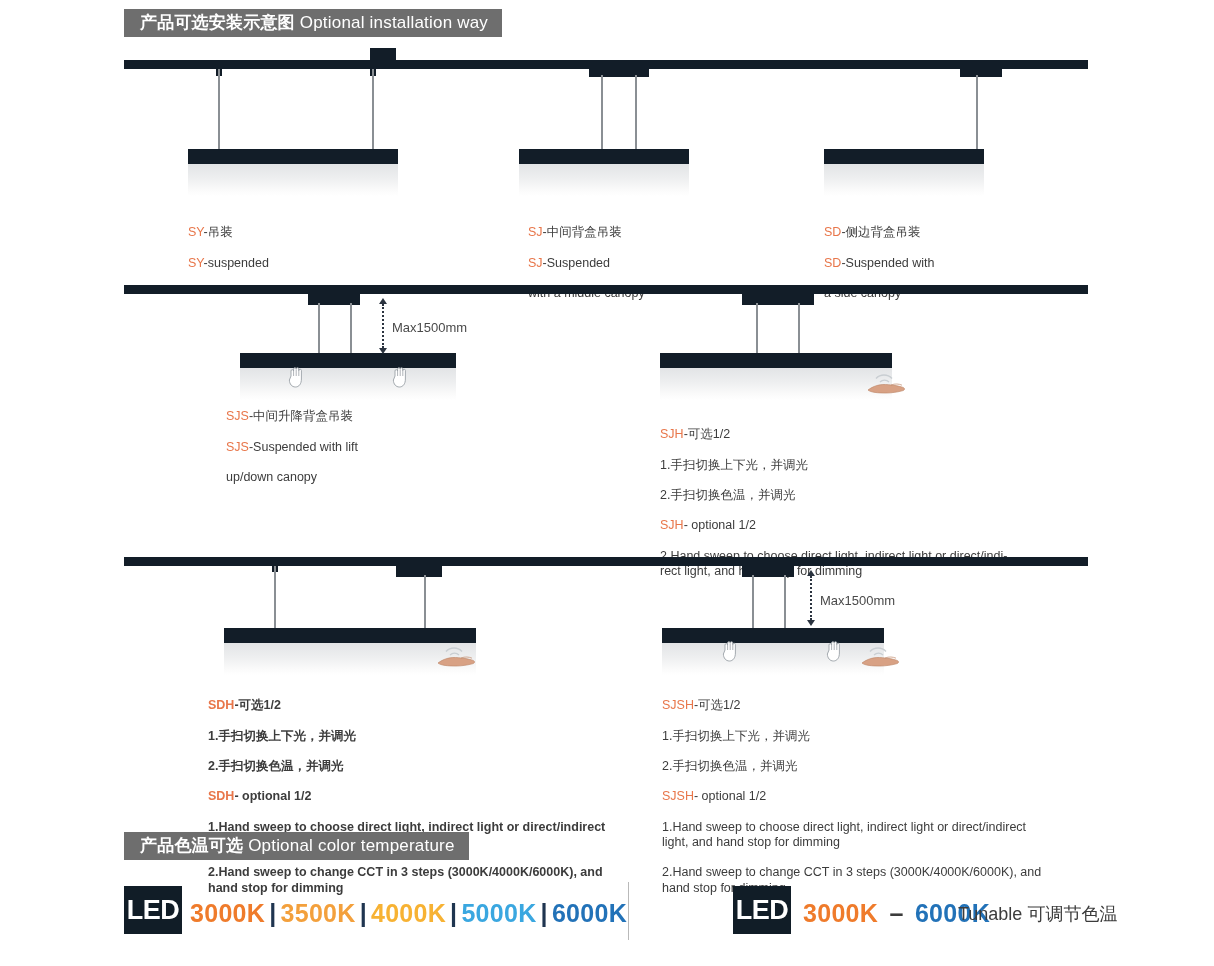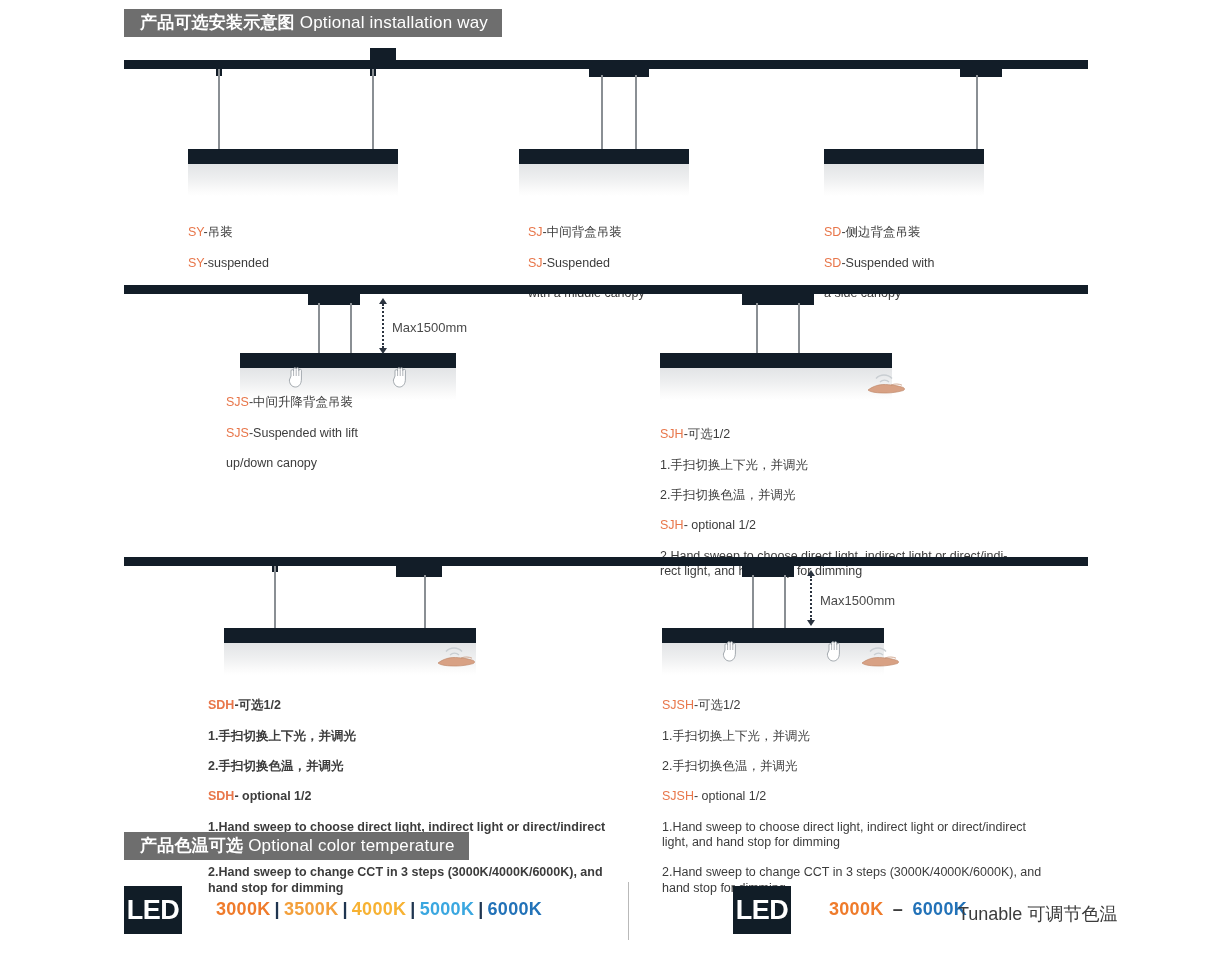--- a/index.html
+++ b/index.html
@@ -97,25 +97,24 @@
     color: #ffffff;
     font-size: 27px;
     font-weight: bold;
     letter-spacing: -.5px;
     display: flex;
     align-items: center;
     justify-content: center;
   }
   .cct-list {
     position: absolute;
-    font-size: 18px;
+    font-size: 25px;
     font-weight: bold;
     white-space: nowrap;
     letter-spacing: .3px;
-    margin-left: 26px;
   }
   .cct-sep { color: #1f3550; font-weight: bold; margin: 0 4px; }
   .tunable-label {
     position: absolute;
     font-size: 18px;
     color: #3c3c3c;
     white-space: nowrap;
   }
   .divider-vert {
     position: absolute;
@@ -199,21 +198,21 @@
 <div class="fixture" style="left:660px; top:353px; width:232px;"></div>
 <div class="light-cone" style="left:660px; top:368px; width:232px; height:32px; clip-path: polygon(0 0, 100% 0, 115% 100%, -15% 100%);"></div>
 
 <svg style="position:absolute; left:862px; top:372px;" width="48" height="26" viewBox="0 0 48 26">
   <path d="M6 18 C14 12 22 12 29 13 C33 13.4 37 14 41 15.4 C43 16 43 18 41 18.6 C36 20 30 21 24 21 C16 21 9 20.5 6 18 Z" fill="#d8a184" stroke="#c08a6c" stroke-width="0.7"></path>
   <path d="M29 13 C33 11.5 37 11.8 40 13.2" fill="none" stroke="#c08a6c" stroke-width="0.7"></path>
   <path d="M14 6.5 a11 11 0 0 1 16 0" fill="none" stroke="#c9ced2" stroke-width="1.4"></path>
   <path d="M18 10 a6.5 6.5 0 0 1 9 0" fill="none" stroke="#c9ced2" stroke-width="1.2"></path>
 </svg>
 
-<div class="caption" style="left:226px; top:380px;">
+<div class="caption" style="left:226px; top:394px;">
   <span class="code">SJS</span><span>-中间升降背盒吊装</span><br>
   <span class="code">SJS</span><span>-Suspended with lift</span><br>
   <span>up/down canopy</span>
 </div>
 
 <div class="caption" style="left:660px; top:412px;">
   <span class="code">SJH</span><span>-可选1/2</span><br>
   <span>1.手扫切换上下光，并调光</span><br>
   <span>2.手扫切换色温，并调光</span><br>
   <span class="code">SJH</span><span>- optional 1/2</span><br>

